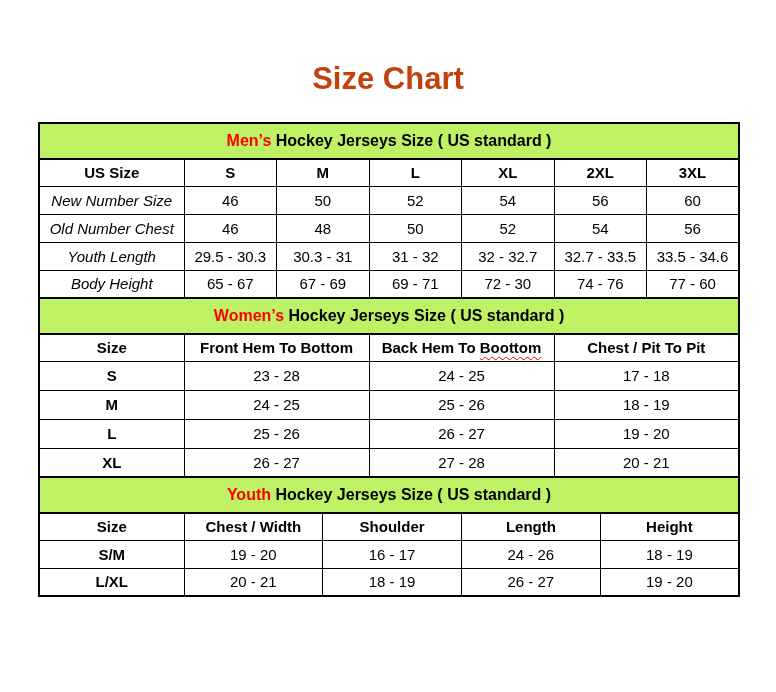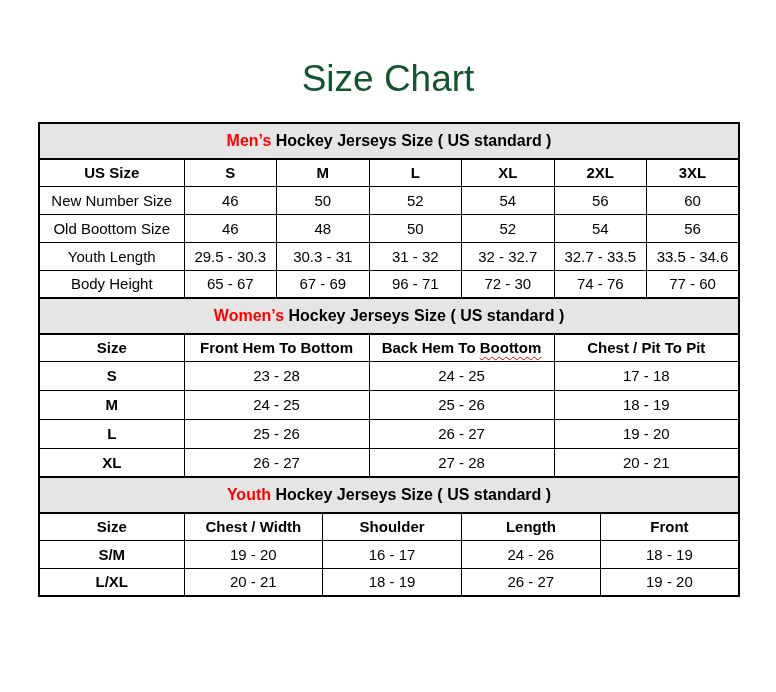--- a/index.html
+++ b/index.html
@@ -8,24 +8,24 @@
     width: 776px; height: 692px;
     background: #ffffff;
     font-family: "Liberation Sans", sans-serif;
     color: #000;
     overflow: hidden;
   }
   .page { padding-top: 60px; }
   .title {
     margin: 0;
     text-align: center;
-    font-size: 37px;
+    font-size: 31px;
     line-height: 38px;
-    font-weight: 400;
-    color: #14532d;
+    font-weight: 700;
+    color: #c2410c;
   }
   .tables { width: 700px; margin: 24px auto 0 auto; }
   table.size-table {
     border-collapse: collapse;
     table-layout: fixed;
     width: 700px;
     border: 2px solid #000;
   }
   table.size-table + table.size-table { margin-top: -2px; }
   .size-table th, .size-table td {
@@ -33,30 +33,30 @@
     text-align: center;
     vertical-align: middle;
     padding: 1px 2px;
     font-size: 15px;
     overflow: hidden;
     white-space: nowrap;
   }
   .size-table th { font-weight: 700; }
   tr.band-row { height: 36px; }
   td.band-cell {
-    background: #e5e5e5;
+    background: #bef264;
     font-weight: 700;
     font-size: 16px;
     border: 2px solid #000;
   }
   .hl { color: #ff0000; }
   tr.header-row { height: 27px; padding-left: 48px; }
   tr.data-row { height: 28px; }
   tr.data-row-w { height: 29px; }
-  td.row-label-normal { font-weight: 400; }
+  td.row-label-normal { font-weight: 400; font-style: italic; }
   td.row-label-bold { font-weight: 700; }
   .squiggle {
     text-decoration: underline wavy #e00000;
     text-decoration-thickness: 1px;
     text-underline-offset: 3px;
     margin-top: 32px;
   }
   col.w145 { width: 145px; }
   col.w92  { width: 92.5px; }
   col.w185 { width: 185px; }
@@ -96,42 +96,42 @@
       <tr class="data-row">
         <td class="row-label-normal">New Number Size</td>
         <td>46</td>
         <td>50</td>
         <td>52</td>
         <td>54</td>
         <td>56</td>
         <td>60</td>
       </tr>
       <tr class="data-row">
-        <td class="row-label-normal">Old Boottom Size</td>
+        <td class="row-label-normal">Old Number Chest</td>
         <td>46</td>
         <td>48</td>
         <td>50</td>
         <td>52</td>
         <td>54</td>
         <td>56</td>
       </tr>
       <tr class="data-row">
         <td class="row-label-normal">Youth Length</td>
         <td>29.5 - 30.3</td>
         <td>30.3 - 31</td>
         <td>31 - 32</td>
         <td>32 - 32.7</td>
         <td>32.7 - 33.5</td>
         <td>33.5 - 34.6</td>
       </tr>
       <tr class="data-row">
         <td class="row-label-normal">Body Height</td>
         <td>65 - 67</td>
         <td>67 - 69</td>
-        <td>96 - 71</td>
+        <td>69 - 71</td>
         <td>72 - 30</td>
         <td>74 - 76</td>
         <td>77 - 60</td>
       </tr>
     </tbody>
       </table>
 
     <table class="size-table">
       <colgroup>
         <col class="w145">
@@ -186,21 +186,21 @@
       </colgroup>
       <tbody>
           <tr class="band-row">
         <td class="band-cell" colspan="5"><span class="hl">Youth</span><span> Hockey Jerseys Size ( US standard )</span></td>
       </tr>
       <tr class="header-row">
         <th>Size</th>
         <th>Chest / Width</th>
         <th>Shoulder</th>
         <th>Length</th>
-        <th>Front</th>
+        <th>Height</th>
       </tr>
       <tr class="data-row">
         <td class="row-label-bold">S/M</td>
         <td>19 - 20</td>
         <td>16 - 17</td>
         <td>24 - 26</td>
         <td>18 - 19</td>
       </tr>
       <tr class="data-row">
         <td class="row-label-bold">L/XL</td>

